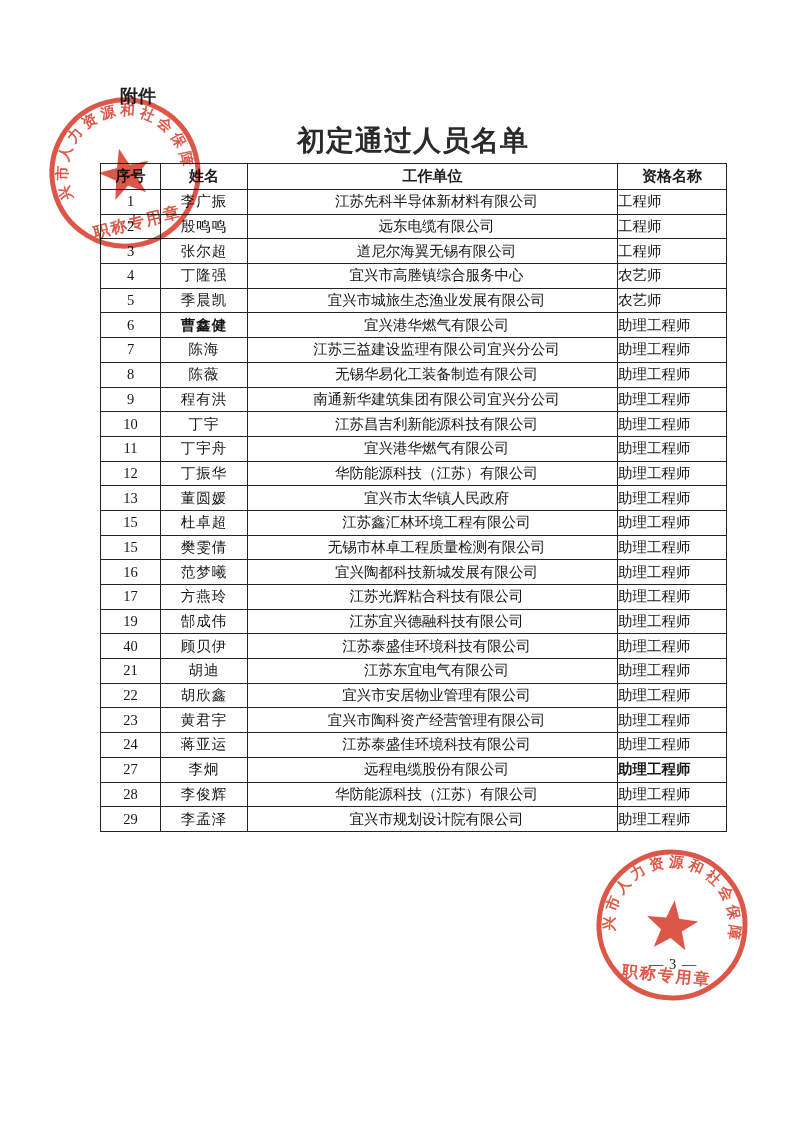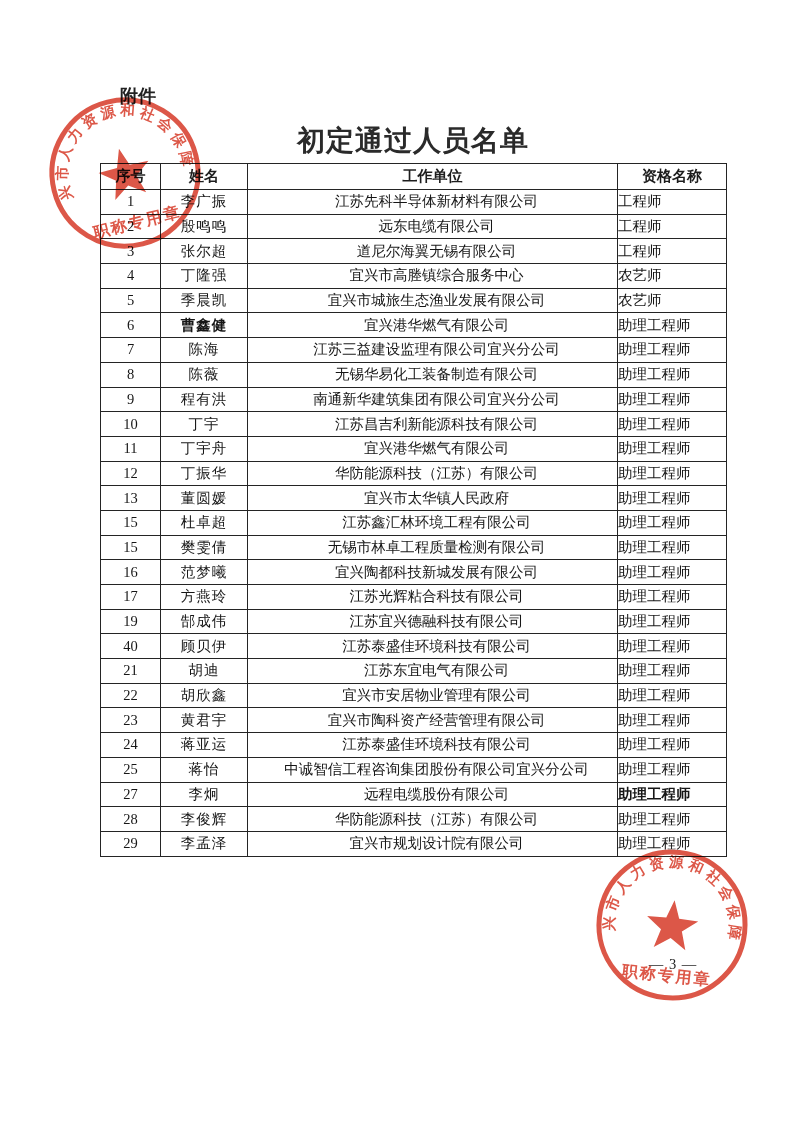--- a/index.html
+++ b/index.html
@@ -235,26 +235,20 @@
         <td class="c-emp">宜兴市陶科资产经营管理有限公司</td>
         <td class="c-qual">助理工程师</td>
       </tr>
       <tr>
         <td class="c-no">24</td>
         <td class="c-name">蒋亚运</td>
         <td class="c-emp">江苏泰盛佳环境科技有限公司</td>
         <td class="c-qual">助理工程师</td>
       </tr>
       <tr>
-        <td class="c-no">25</td>
-        <td class="c-name">蒋怡</td>
-        <td class="c-emp">中诚智信工程咨询集团股份有限公司宜兴分公司</td>
-        <td class="c-qual">助理工程师</td>
-      </tr>
-      <tr>
         <td class="c-no">27</td>
         <td class="c-name">李炯</td>
         <td class="c-emp">远程电缆股份有限公司</td>
         <td class="c-qual bold">助理工程师</td>
       </tr>
       <tr>
         <td class="c-no">28</td>
         <td class="c-name">李俊辉</td>
         <td class="c-emp">华防能源科技（江苏）有限公司</td>
         <td class="c-qual">助理工程师</td>

